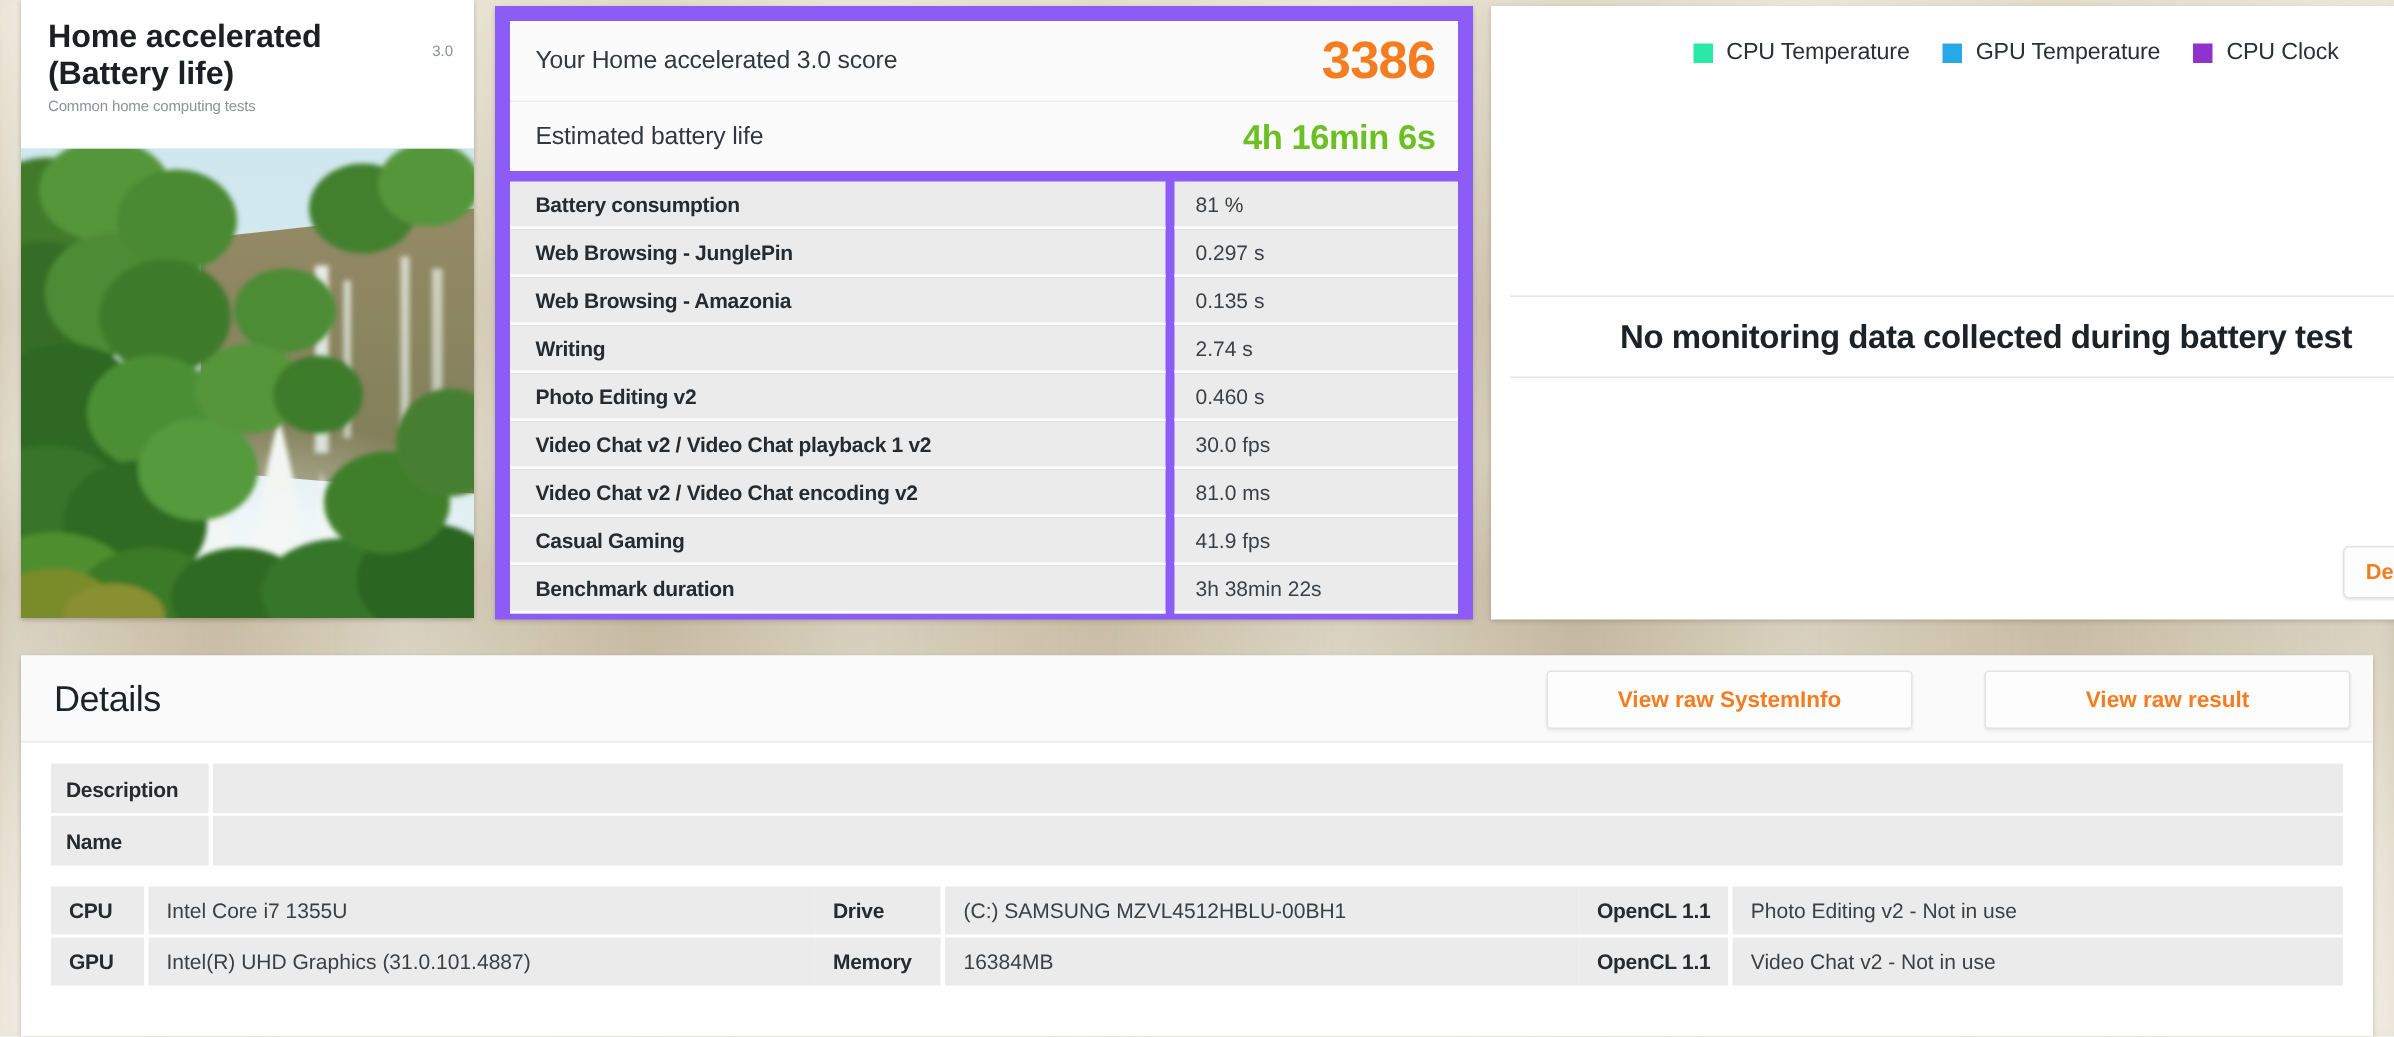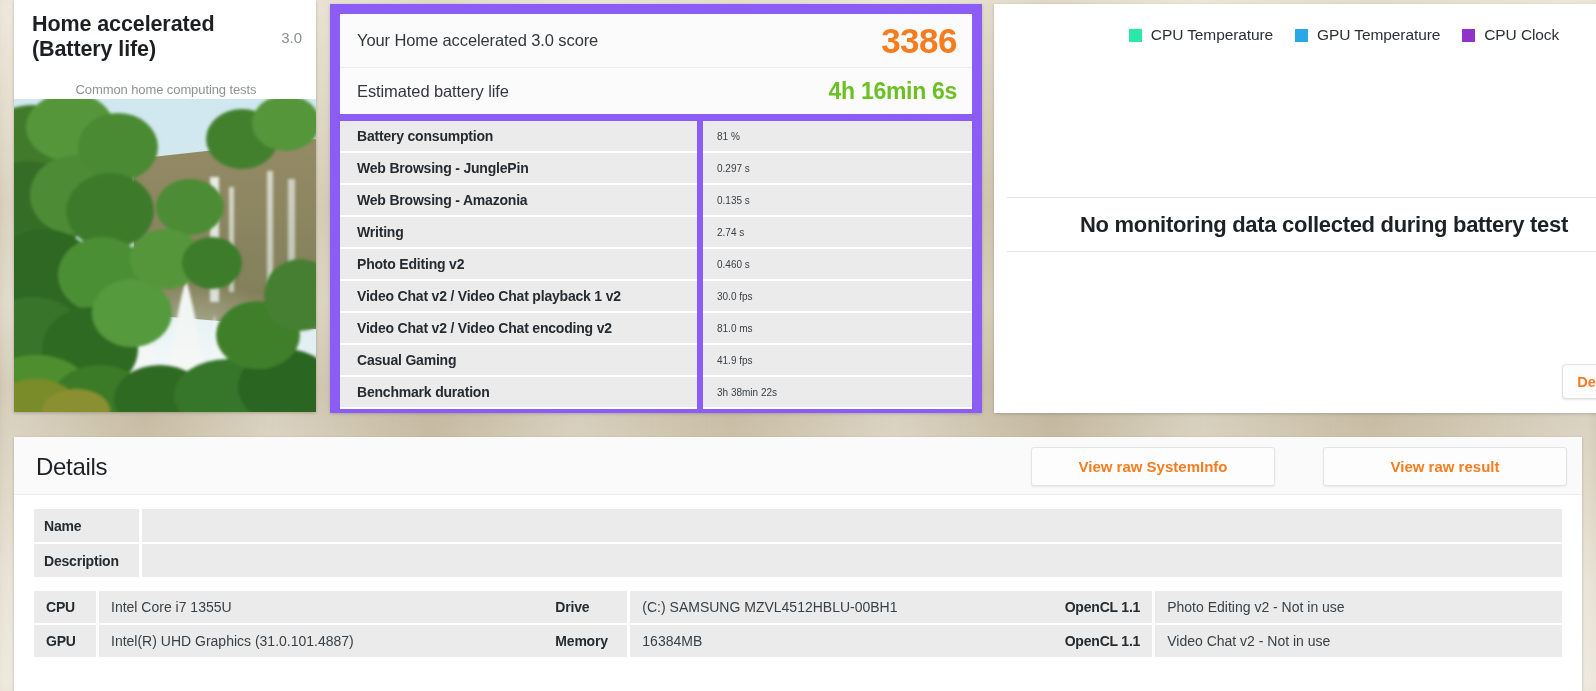--- a/index.html
+++ b/index.html
@@ -69,29 +69,28 @@
     font-weight: bold;
     color: #1d2023;
     line-height: 25px;
     letter-spacing: -0.1px;
     width: 240px;
   }
   .card-version {
     position: absolute;
     right: 14px;
     top: 29px;
-    font-size: 15px;
+    font-size: 10px;
     color: #8b8f93;
   }
   .card-sub {
-    margin-top: 20px;
-    font-size: 13px;
+    margin-top: 4px;
+    font-size: 10px;
     color: #8e9296;
     letter-spacing: -0.1px;
-    text-align: center;
   }
   .card-photo {
     position: relative;
     width: 302px;
     height: 313px;
     overflow: hidden;
     background: #bfe0ea;
   }
   .card-photo svg { display: block; width: 302px; height: 313px; }
 
@@ -130,39 +129,39 @@
   }
 
   .result-table { margin-top: 7px; }
   .result-row {
     display: flex;
     height: 32px;
     margin-bottom: 0;
   }
   .result-row + .result-row { margin-top: 0; }
   .rt-label {
-    width: 357px;
+    width: 437px;
     background: #ebebeb;
     display: flex;
     align-items: center;
     padding-left: 17px;
     font-size: 14px;
     font-weight: bold;
     color: #262b30;
     letter-spacing: -0.2px;
     border-bottom: 2px solid #ffffff;
   }
   .rt-value {
     flex: 1;
     margin-left: 6px;
     background: #ebebeb;
     display: flex;
     align-items: center;
     padding-left: 14px;
-    font-size: 10px;
+    font-size: 14px;
     color: #3b4045;
     border-bottom: 2px solid #ffffff;
   }
 
   
   #monitor-panel {
     position: absolute;
     left: 994px; top: 4px;
     width: 660px;
     height: 409px;
@@ -464,25 +463,25 @@
 
 <div id="details-panel">
   <div class="details-header">
     <div class="details-title">Details</div>
     <div class="hdr-btn" id="btn-raw-systeminfo">View raw SystemInfo</div>
     <div class="hdr-btn" id="btn-raw-result">View raw result</div>
   </div>
 
   <div class="meta-table">
     <div class="meta-row">
+      <div class="meta-key">Description</div>
+      <div class="meta-val"></div>
+    </div>
+    <div class="meta-row">
       <div class="meta-key">Name</div>
-      <div class="meta-val"></div>
-    </div>
-    <div class="meta-row">
-      <div class="meta-key">Description</div>
       <div class="meta-val"></div>
     </div>
   </div>
 
   <div class="spec-grid">
     <div class="spec-col col-cpu">
       <div class="spec-row">
         <div class="spec-key">CPU</div>
         <div class="spec-val">Intel Core i7 1355U</div>
       </div>

